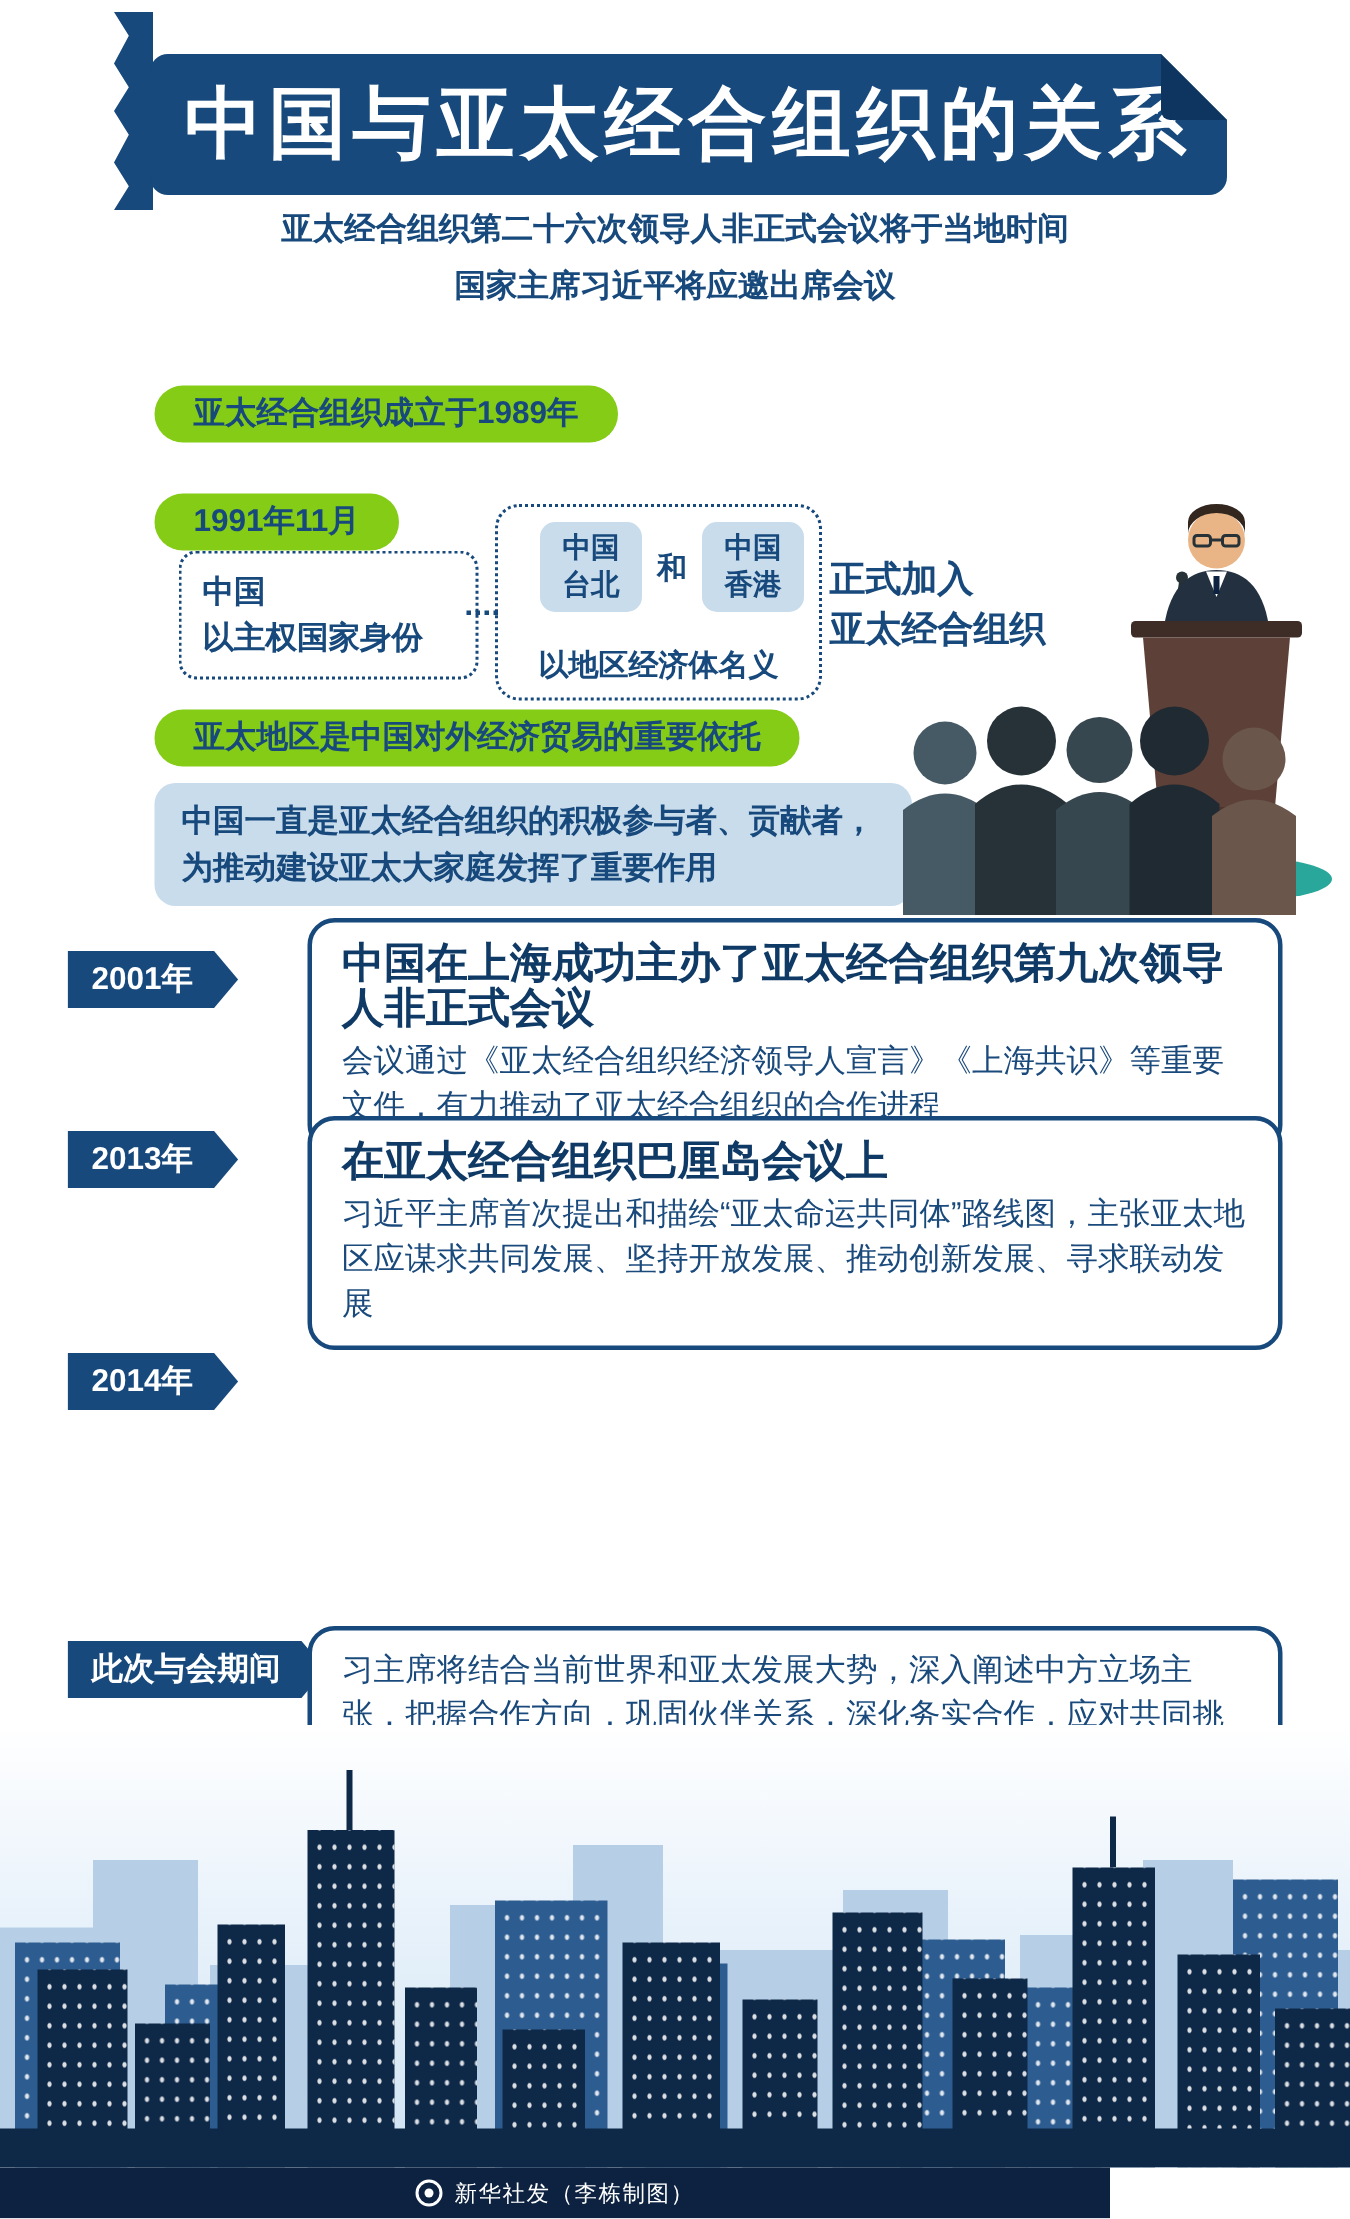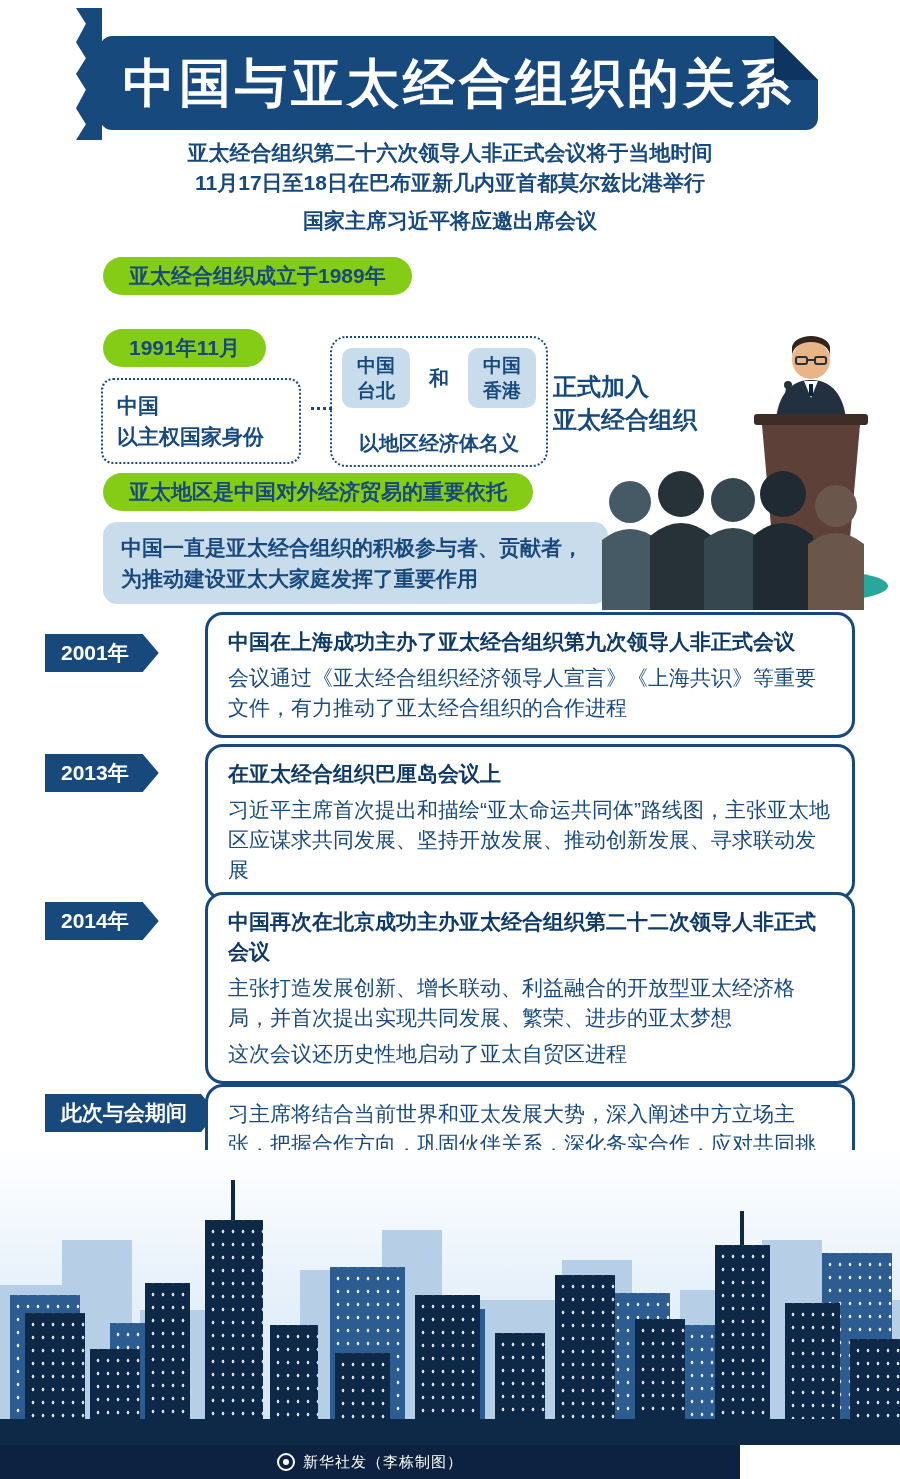--- a/index.html
+++ b/index.html
@@ -25,30 +25,30 @@
   
   .intro { position:absolute; left:0; top:138px; width:900px; text-align:center; color:#17497c; font-weight:bold; font-size:21px; }
   .intro div { line-height:30px; }
   .intro .gap { margin-top:8px; }
   
   .pill {
     position:absolute; background:#84cc16; color:#17497c; font-weight:bold; font-size:21px;
     height:38px; line-height:38px; border-radius:19px; padding:0 26px; white-space:nowrap;
   }
   .china-box {
-    position:absolute; left:101px; top:367px; width:200px; box-sizing:border-box;
+    position:absolute; left:119px; top:367px; width:200px; box-sizing:border-box;
     border:2px dotted #17497c; border-radius:12px; padding:10px 14px;
-    color:#17497c; font-weight:bold; font-size:21px; line-height:31px;margin-top:11px;
+    color:#17497c; font-weight:bold; font-size:21px; line-height:31px;
   }
   .group-box {
     position:absolute; left:330px; top:336px; width:218px; box-sizing:border-box;
     border:2px dotted #17497c; border-radius:16px; padding:10px 10px 8px;
     color:#17497c; text-align:center;
   }
-  .group-row { display:flex; align-items:center; justify-content:space-between; gap:10px; }
+  .group-row { display:flex; align-items:center; justify-content:flex-end; gap:10px; }
   .gpill {
     background:#c9dcec; border-radius:10px; width:52px; padding:5px 8px;
     font-size:19px; line-height:25px; font-weight:bold; color:#17497c;
     text-align:center; word-break:break-all;
   }
   .gand { font-size:20px; font-weight:bold; }
   .glabel { margin-top:22px; font-size:20px; font-weight:bold; white-space:nowrap; }
   .conn { position:absolute; border-top:3px dotted #17497c; }
   .result { position:absolute; left:553px; top:370px; color:#17497c; font-weight:bold; font-size:24px; line-height:33px; }
   .role-box {
@@ -60,21 +60,21 @@
   .tlabel {
     position:absolute; left:45px; height:38px; background:#17497c; color:#ffffff;
     font-weight:bold; font-size:21px; line-height:38px; text-align:center;
     padding:0 30px 0 16px; white-space:nowrap;
     clip-path:polygon(0 0,calc(100% - 16px) 0,100% 50%,calc(100% - 16px) 100%,0 100%);
   }
   .tbox {
     position:absolute; left:205px; width:650px; box-sizing:border-box; background:#ffffff;
     border:3px solid #17497c; border-radius:18px; padding:12px 20px;
   }
-  .tbox .ttitle { color:#0f3a66; font-weight:bold; font-size:21px; line-height:30px; word-break:break-all; }
+  .tbox .ttitle { color:#0f3a66; font-weight:bold; font-size:28px; line-height:30px; word-break:break-all; }
   .tbox .tbody  { color:#1a4a7c; font-size:21px; line-height:30px; margin-top:6px; word-break:break-all; }
   
   .illus { position:absolute; left:598px; top:322px; width:292px; height:288px; }
   
   .skyline { position:absolute; left:0; top:1150px; width:900px; height:295px; overflow:hidden; }
   .sky-grad { position:absolute; inset:0; background:linear-gradient(#ffffff 0%, #eaf3fb 40%, #cfe3f3 100%); }
   .bld { position:absolute; bottom:0; }
   .b-light { background:#b7cfe6; }
   .b-mid   { background:#2d5c90; }
   .b-dark  { background:#0e2848; }
@@ -108,21 +108,20 @@
   <div class="banner">
     <div class="title">中国与亚太经合组织的关系</div>
     <div class="fold">
       <div class="white"></div>
       <div class="flap"></div>
     </div>
   </div>
 
   <div class="intro">
     <div>亚太经合组织第二十六次领导人非正式会议将于当地时间</div>
-    <div>11月17日至18日在巴布亚新几内亚首都莫尔兹比港举行</div>
     <div class="gap">国家主席习近平将应邀出席会议</div>
   </div>
 
   <div class="pill" style="left:103px; top:257px;">亚太经合组织成立于1989年</div>
 
   <div class="pill" style="left:103px; top:329px;">1991年11月</div>
 
   <div class="china-box">
     <div>中国</div>
     <div>以主权国家身份</div>
@@ -189,25 +188,20 @@
     <div class="tbody">会议通过《亚太经合组织经济领导人宣言》《上海共识》等重要文件，有力推动了亚太经合组织的合作进程</div>
   </div>
 
   <div class="tlabel" style="top:754px;">2013年</div>
   <div class="tbox" style="top:744px;">
     <div class="ttitle">在亚太经合组织巴厘岛会议上</div>
     <div class="tbody">习近平主席首次提出和描绘“亚太命运共同体”路线图，主张亚太地区应谋求共同发展、坚持开放发展、推动创新发展、寻求联动发展</div>
   </div>
 
   <div class="tlabel" style="top:902px;">2014年</div>
-  <div class="tbox" style="top:892px;">
-    <div class="ttitle">中国再次在北京成功主办亚太经合组织第二十二次领导人非正式会议</div>
-    <div class="tbody">主张打造发展创新、增长联动、利益融合的开放型亚太经济格局，并首次提出实现共同发展、繁荣、进步的亚太梦想</div>
-    <div class="tbody">这次会议还历史性地启动了亚太自贸区进程</div>
-  </div>
 
   <div class="tlabel" style="top:1094px;">此次与会期间</div>
   <div class="tbox" style="top:1084px;">
     <div class="tbody" style="margin-top:0;">习主席将结合当前世界和亚太发展大势，深入阐述中方立场主张，把握合作方向，巩固伙伴关系，深化务实合作，应对共同挑战，推动亚太合作健康、稳定发展</div>
   </div>
 
   <div class="skyline">
     <div class="sky-grad"></div>
 
     <div class="bld b-light" style="left:0;width:90px;height:160px;"></div>

